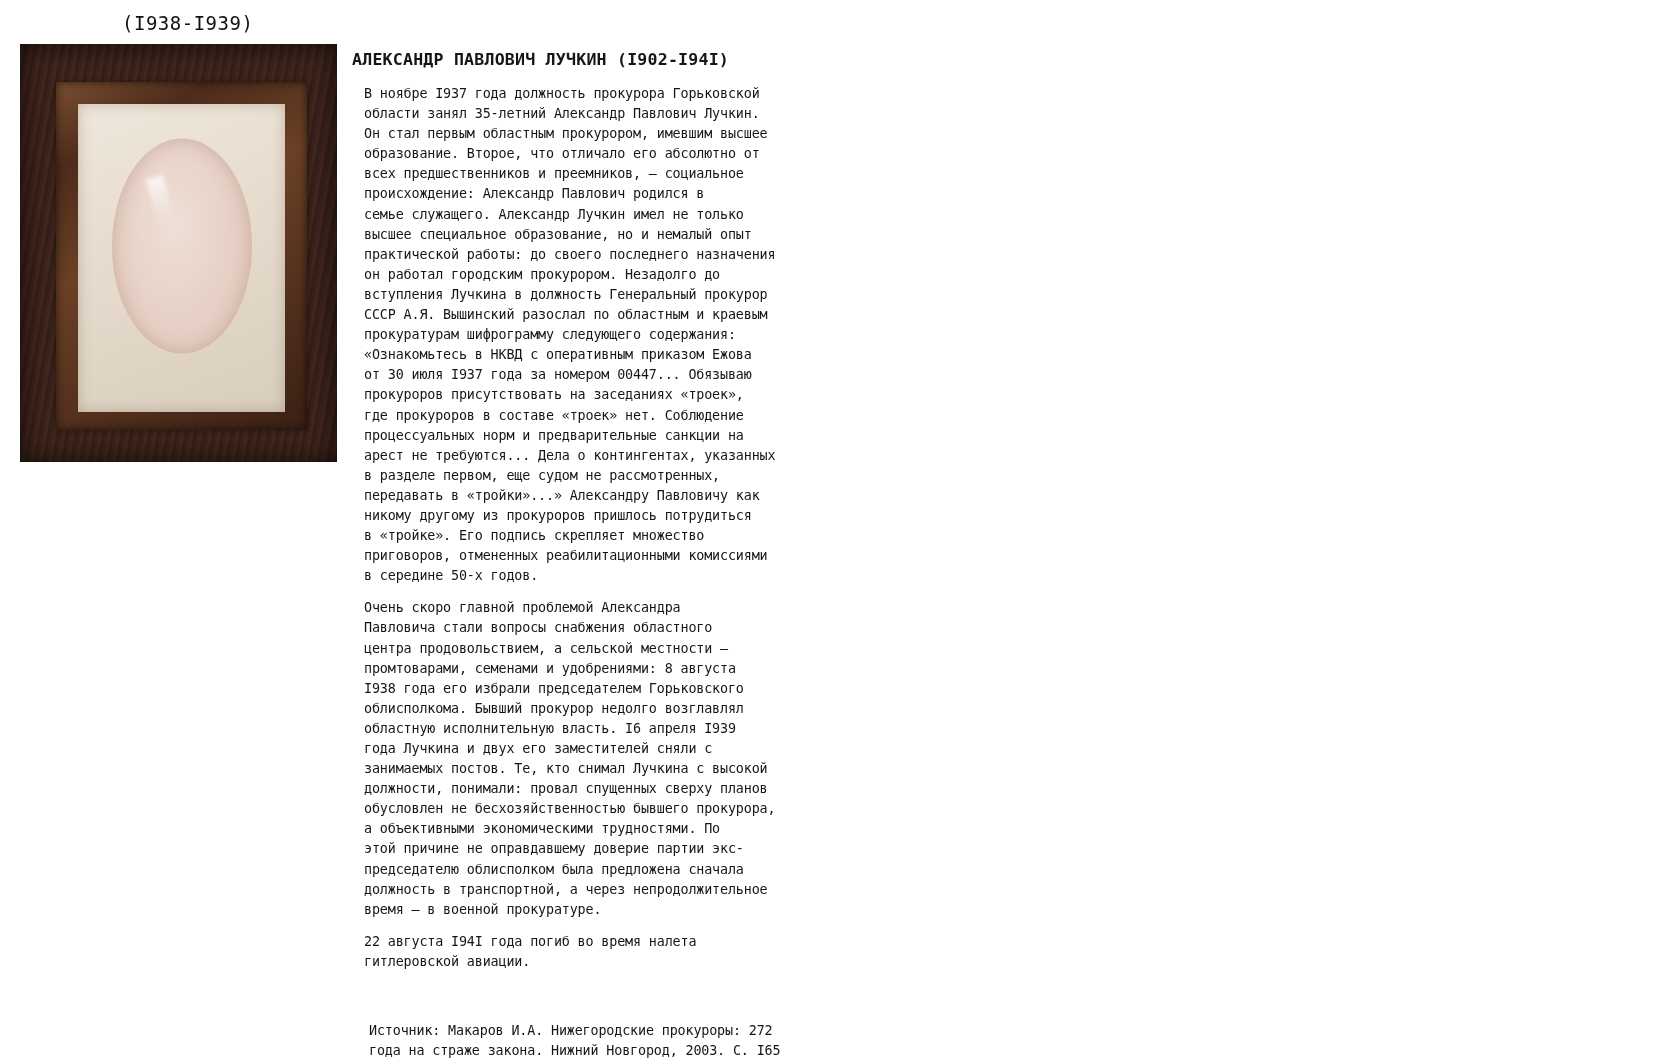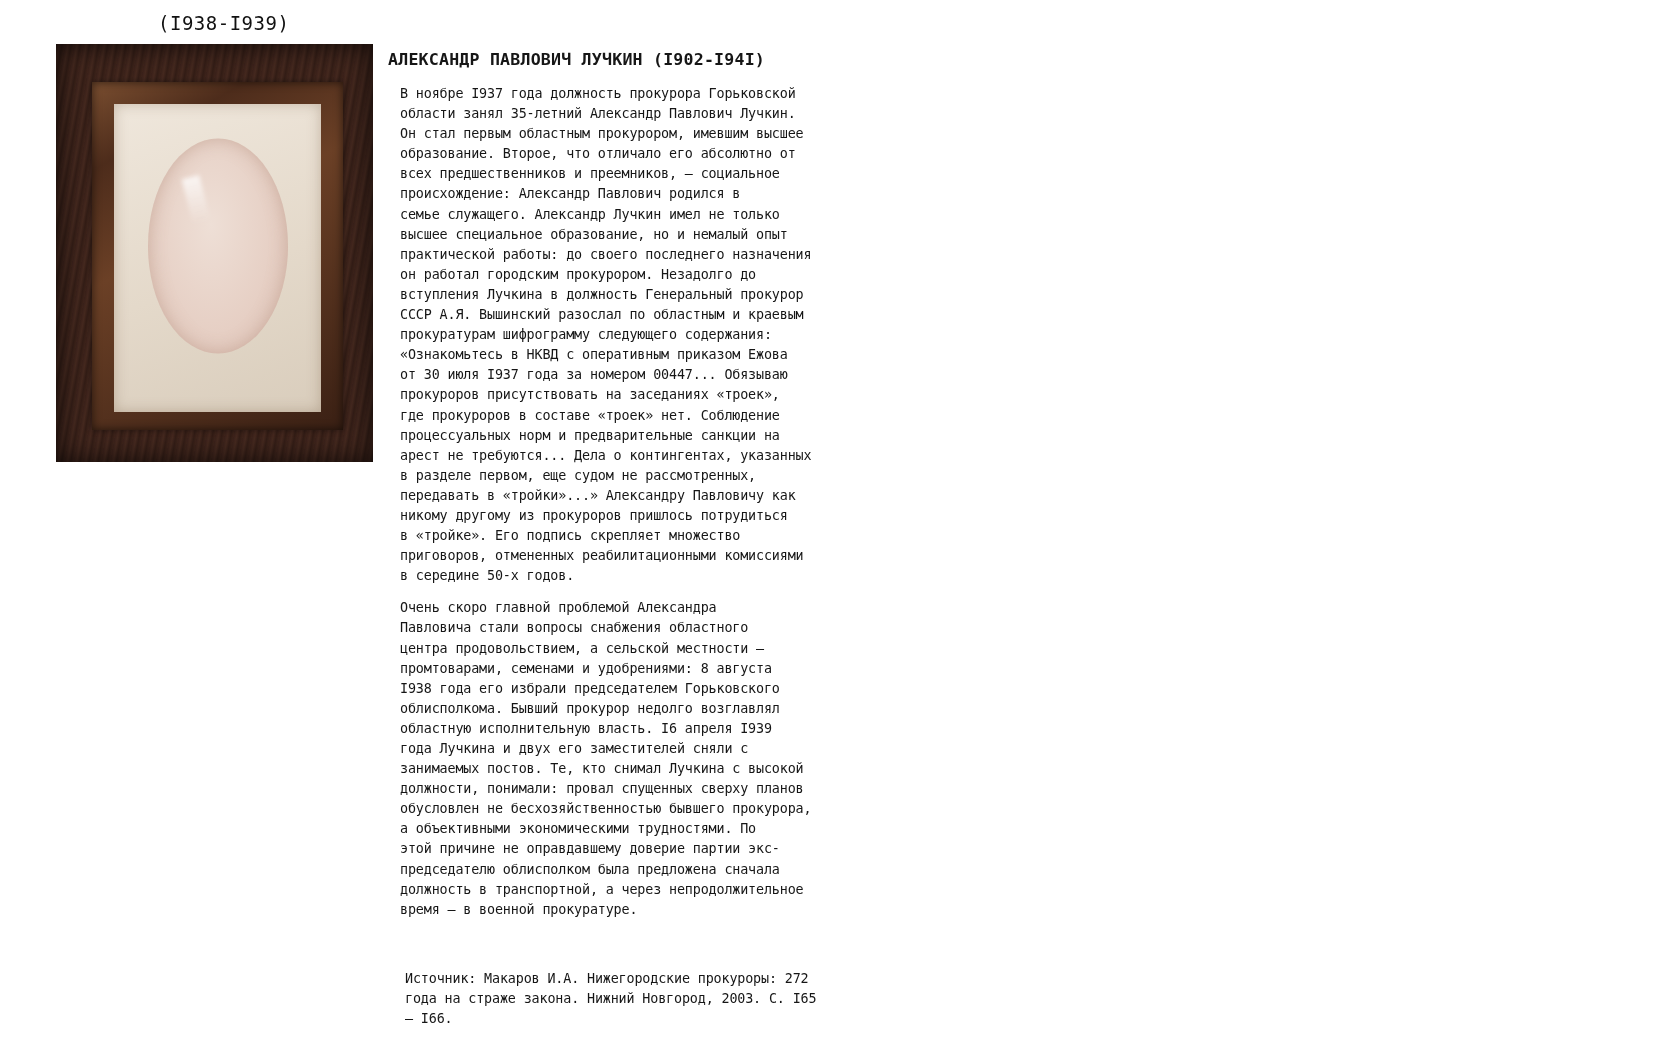--- a/index.html
+++ b/index.html
@@ -15,21 +15,20 @@
     overflow: hidden;
     font-family: "DejaVu Sans Mono", "Liberation Mono", monospace;
     color: #1a1a1a;
   }
 
   .page {
     position: absolute;
     inset: 0;
     display: flex;
     flex-direction: row;
-    padding-left: 36px;
   }
 
   .column {
     position: relative;
     height: 100%;
   }
   .col-left  { width: 840px; }
   .col-right { width: 840px; }
 
   
@@ -184,20 +183,22 @@
 областную исполнительную власть. I6 апреля I939
 года Лучкина и двух его заместителей сняли с
 занимаемых постов. Те, кто снимал Лучкина с высокой
 должности, понимали: провал спущенных сверху планов
 обусловлен не бесхозяйственностью бывшего прокурора,
 а объективными экономическими трудностями. По
 этой причине не оправдавшему доверие партии экс-
 председателю облисполком была предложена сначала
 должность в транспортной, а через непродолжительное
 время – в военной прокуратуре.</p>
+      <p class="bio-para">22 августа I94I года погиб во время налета
+гитлеровской авиации.</p>
       <div class="bio-gap"></div>
       <p class="bio-source">Источник: Макаров И.А. Нижегородские прокуроры: 272
 года на страже закона. Нижний Новгород, 2003. С. I65
 – I66.</p>
     </div>
 
   </div>
 
   <div class="column col-right">
 

